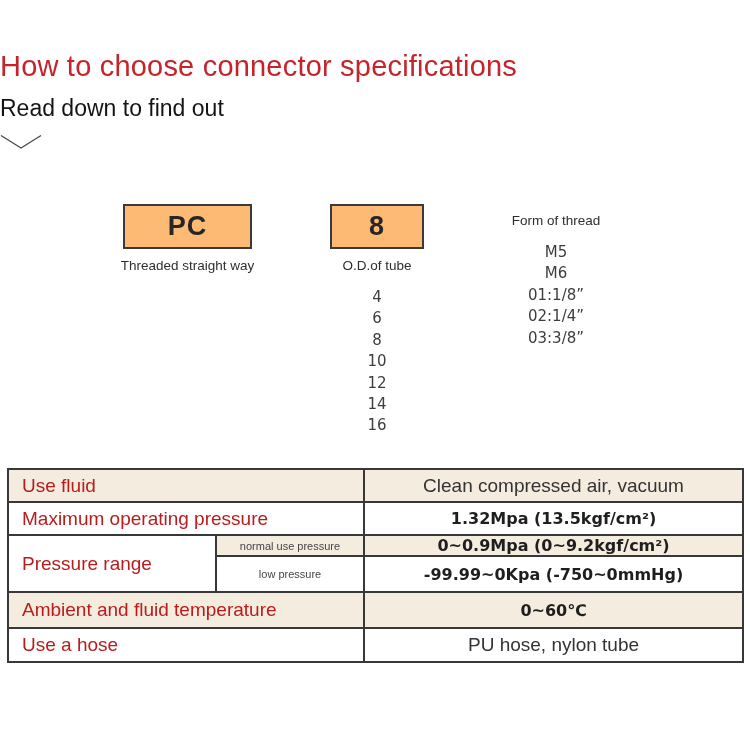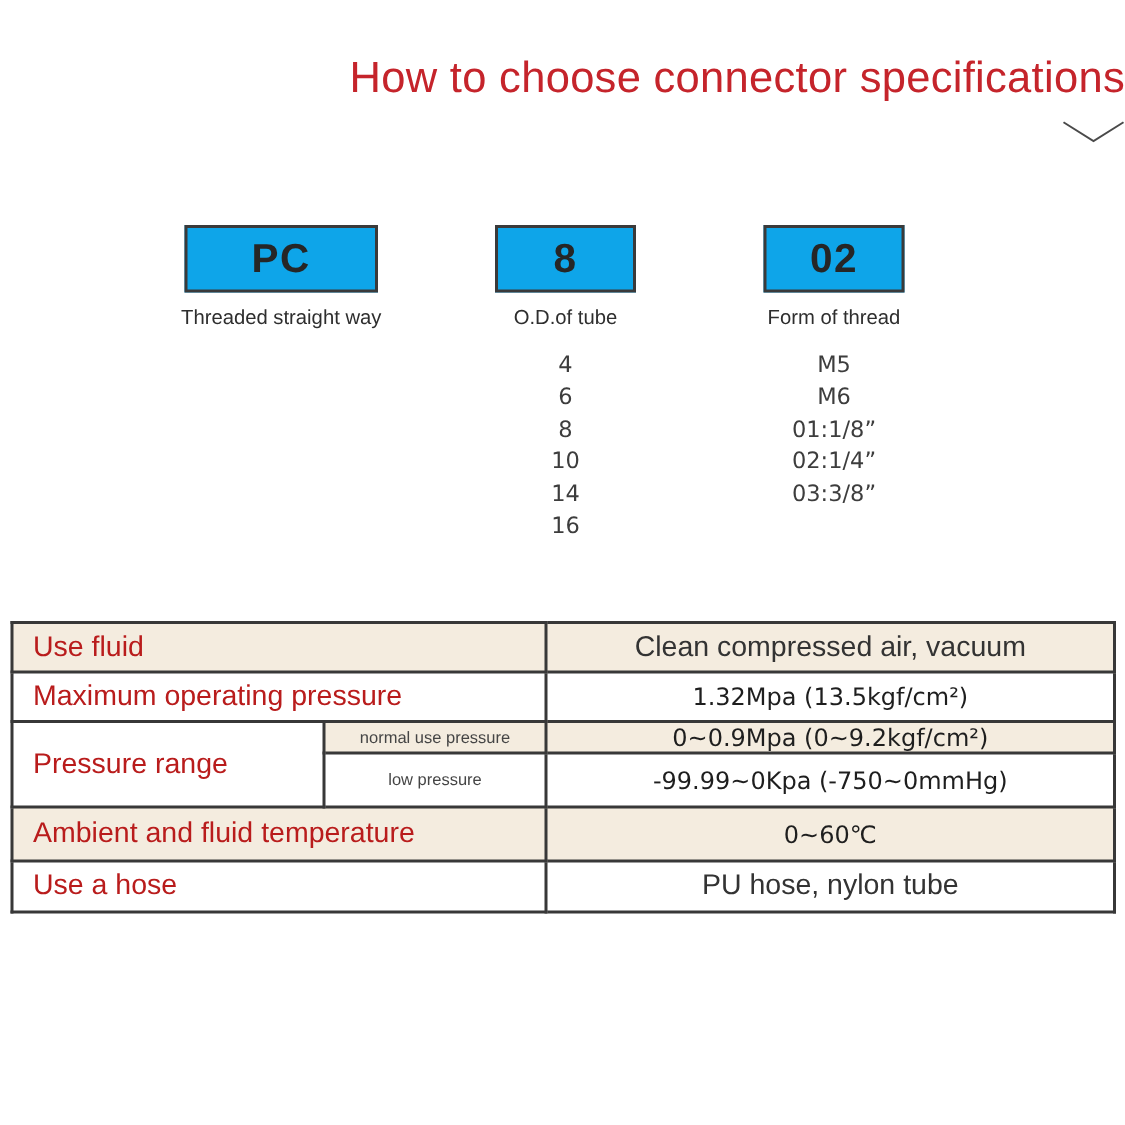--- a/index.html
+++ b/index.html
@@ -7,21 +7,21 @@
   .page {
     position: relative;
     width: 750px;
     height: 750px;
     background: #ffffff;
     font-family: "Liberation Sans", sans-serif;
     overflow: hidden;
   }
 
   
-  .hero { text-align: right; padding-top: 38px; }
+  .hero { text-align: left; padding-top: 52px; }
   .title {
     font-size: 29px;
     font-weight: 400;
     line-height: 29px;
     color: #c5242b;
     letter-spacing: 0.2px;
   }
   .subtitle {
     margin-top: 14px;
     font-size: 23px;
@@ -33,21 +33,21 @@
   
   .code-area { position: relative; margin-top: 55px; height: 250px; }
   .segment { position: absolute; top: 0; text-align: center; }
   .seg-1 { left: 105px; width: 165px; }
   .seg-2 { left: 317px; width: 120px; }
   .seg-3 { left: 491px; width: 130px; }
   .code-box {
     margin: 0 auto;
     height: 45px;
     border: 2px solid #3a3a3a;
-    background: #0ea5e9;
+    background: #fdba74;
     display: flex;
     align-items: center;
     justify-content: center;
     font-weight: 700;
     font-size: 27px;
     color: #262626;
     letter-spacing: 1px;
   }
   .seg-1 .code-box { width: 129px; }
   .seg-2 .code-box { width: 94px; }
@@ -90,32 +90,33 @@
     font-size: 19px;
     color: #b91c1c;
   }
   .sub {
     text-align: center;
     font-size: 11px;
     color: #454545;
   }
   .val { text-align: center; color: #1e1e1e; }
   .v-lg { font-size: 19px; color: #333333; }
-  .v-md { font-family: "DejaVu Sans", sans-serif; font-size: 16px; }
+  .v-md { font-family: "DejaVu Sans", sans-serif; font-size: 16px; font-weight: bold; }
   .shaded { background: #f4ecdf; }
   .h33 { height: 33px; } .h38 { height: 38px; }
   .h36 { height: 36px; margin-top: 24px; } .h34 { height: 34px; }
 </style>
 </head>
 <body>
 
 <div class="page">
 
   <div class="hero">
     <div class="title">How to choose connector specifications</div>
+    <div class="subtitle">Read down to find out</div>
     <div class="chevron-wrap">
       <svg width="42" height="16" viewBox="0 0 42 16">
         <polyline points="1,1.5 21,14 41,1.5" fill="none" stroke="#4a4a4a" stroke-width="1.3"></polyline>
       </svg>
     </div>
   </div>
 
   <div class="code-area">
 
     <div class="segment seg-1">
@@ -125,27 +126,27 @@
     </div>
 
     <div class="segment seg-2">
       <div class="code-box">8</div>
       <div class="code-label">O.D.of tube</div>
       <div class="options">
           <div class="option-item">4</div>
           <div class="option-item">6</div>
           <div class="option-item">8</div>
           <div class="option-item">10</div>
+          <div class="option-item">12</div>
           <div class="option-item">14</div>
           <div class="option-item">16</div>
         </div>
     </div>
 
     <div class="segment seg-3">
-      <div class="code-box">02</div>
       <div class="code-label">Form of thread</div>
       <div class="options">
           <div class="option-item">M5</div>
           <div class="option-item">M6</div>
           <div class="option-item">01:1/8”</div>
           <div class="option-item">02:1/4”</div>
           <div class="option-item">03:3/8”</div>
         </div>
     </div>
 

